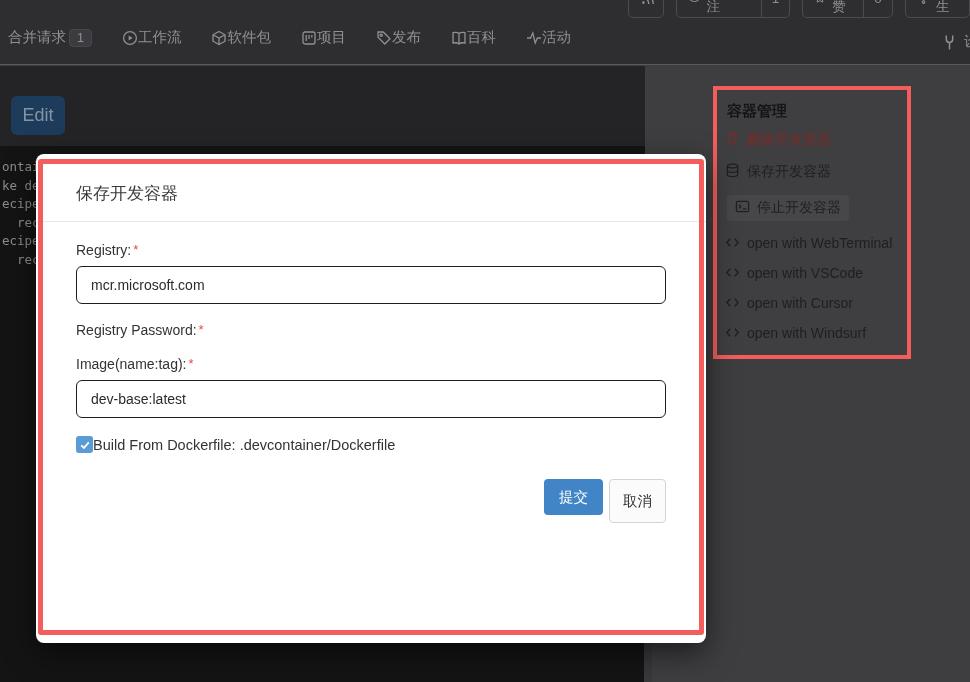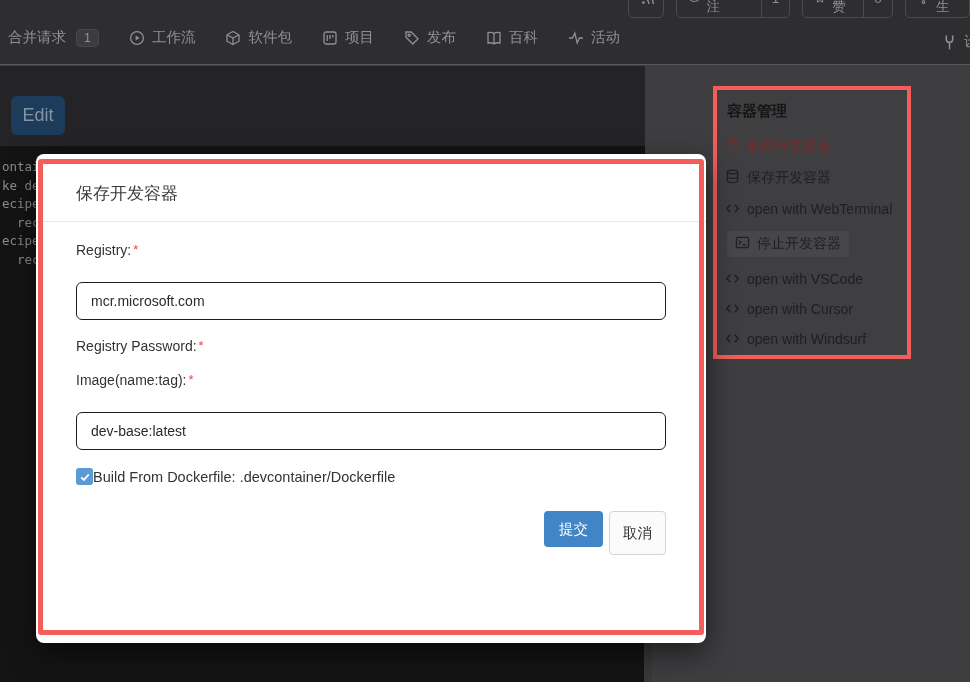--- a/index.html
+++ b/index.html
@@ -2,57 +2,57 @@
 <html><head>
 <meta charset="utf-8">
 <style>
   * { margin:0; padding:0; box-sizing:border-box; }
   body { font-family:"Liberation Sans", sans-serif; }
   .canvas { position:relative; width:970px; height:682px; overflow:hidden; background:#3e3e41; }
 
   
   .topnav { position:absolute; left:0; top:0; width:970px; height:65px; background:#2e2e31; border-bottom:1px solid #5a5a5e; }
   .nav-items { position:absolute; left:8px; top:28px; display:flex; align-items:center; gap:30px; }
-  .nav-item { display:flex; align-items:center; gap:7px; color:#8f9095; font-size:14.5px; cursor:pointer; white-space:nowrap;justify-content:flex-end; }
+  .nav-item { display:flex; align-items:center; color:#8f9095; font-size:14.5px; cursor:pointer; white-space:nowrap;justify-content:flex-end; }
   .nav-item svg { flex:0 0 auto; }
   .nav-badge { background:#3c3c40; border:1px solid #47474b; border-radius:4px; color:#8f9095; font-size:12.5px; padding:1px 7px; margin-left:3px; }
 
   
   .top-actions { position:absolute; left:628px; top:-22px; display:flex; gap:12px; }
   .action-btn { display:flex; align-items:center; height:40px; border:1px solid #4b4b4f; border-radius:5px; color:#8f9095; font-size:13.5px; background:#2e2e31; overflow:hidden; }
   .btn-main { display:flex; align-items:center; gap:6px; padding:0 11px; height:100%; }
   .btn-count { display:flex; align-items:center; justify-content:center; padding:0 10px; height:100%; border-left:1px solid #4b4b4f; }
   .settings-link { position:absolute; left:941px; top:33px; display:flex; align-items:center; gap:6px; color:#8f9095; font-size:14px; white-space:nowrap; }
 
   
   .toolbar-strip { position:absolute; left:0; top:66px; width:645px; height:80px; background:#242427; }
   .edit-btn { position:absolute; left:11px; top:30px; width:54px; height:39px; background:#1d3c5c; border:none; border-radius:6px; color:#8494a2; font-size:18px; font-family:"Liberation Sans", sans-serif; cursor:pointer; }
   .code-area { position:absolute; left:0; top:146px; width:645px; height:536px; background:#141415; padding:12px 0 0 2px; font-family:"DejaVu Sans Mono", monospace; font-size:12.5px; line-height:18.5px; color:#8c8c8c; white-space:pre; }
   .scrollbar-strip { position:absolute; left:644px; top:642px; width:8px; height:40px; background:#39393c; }
 
   
   .container-panel { position:absolute; left:713px; top:86px; width:198px; height:273px; border:4px solid #f35d5b; background:#3f3f42; padding:8px 0 0 6px; }
-  .panel-title { color:#151515; font-size:15px; font-weight:bold; margin:4px 0 16px 4px; }
+  .panel-title { color:#151515; font-size:15px; font-weight:bold; margin:4px 0 10px 4px; }
   .panel-item { display:flex; align-items:flex-start; gap:7px; color:#1f1f22; font-size:14px; margin:0 0 14px 2px; cursor:pointer; white-space:nowrap; }
   .panel-item.danger { color:#7c2a28; }
   .panel-item.boxed { background:#47474a; border-radius:3px; padding:4px 8px; margin-left:4px; width:max-content; }
   .panel-item svg { flex:0 0 auto; }
 
   
   .modal { position:absolute; left:36px; top:154px; width:670px; height:489px; background:#fff; border-radius:8px; box-shadow:0 10px 30px rgba(0,0,0,0.55); }
   .red-annotation { position:absolute; left:2px; right:2px; top:5px; bottom:8px; border:5px solid #f35d5b; border-radius:3px; pointer-events:none; z-index:5; }
   .modal-inner { position:relative; z-index:2; height:100%; }
   .modal-title { padding:28px 40px 0 40px; font-size:17px; color:#3a3a3a; }
   .modal-divider { margin-top:16px; border-bottom:1px solid #e8e8e8; }
   .modal-body { padding:20px 40px 0 40px; }
   .field { margin-bottom:18px; }
   .field-label { font-size:14px; color:#333; margin-bottom:8px; }
   .req { color:#e5484d; font-size:13px; vertical-align:top; margin-left:2px; }
   .input-wrap { position:relative; }
-  .text-input { width:100%; height:38px; border:1.5px solid #1f1f1f; border-radius:6px; padding:0 14px; font-size:14px; color:#2b2b2b; font-family:"Liberation Sans", sans-serif; background:#fff; outline:none;margin-top:16px; }
+  .text-input { width:100%; height:38px; border:1.5px solid #1f1f1f; border-radius:6px; padding:0 14px; font-size:14px; color:#2b2b2b; font-family:"Liberation Sans", sans-serif; background:#fff; outline:none; }
   .text-input::placeholder { color:#a9a9a9; }
   .input-suffix { position:absolute; right:14px; top:50%; transform:translateY(-50%); font-size:13.5px; color:#3a3a3a; cursor:pointer; }
   .checkbox-row { display:flex; align-items:center; margin-top:14px; }
   .checkbox { width:17px; height:17px; background:#5a9bd5; border-radius:3px; display:flex; align-items:center; justify-content:center; cursor:pointer; }
   .checkbox-label { font-size:14.5px; color:#333; }
   .modal-footer { display:flex; justify-content:flex-end; gap:6px; margin-top:26px; }
   .btn-submit { min-width:52px; height:36px; background:#4285c7; color:#fff; border:none; border-radius:4px; font-size:14.5px; padding:0 15px; cursor:pointer; font-family:"Liberation Sans", sans-serif; }
   .btn-cancel { min-width:46px; height:44px; background:#fbfbfb; color:#333; border:1px solid #d4d4d4; border-radius:4px; font-size:14.5px; padding:0 13px; cursor:pointer; font-family:"Liberation Sans", sans-serif; }
 </style>
 </head>
@@ -183,33 +183,33 @@
     </div>
 
     <div class="panel-item">
       <svg width="15" height="15" viewBox="0 0 16 16" fill="none" stroke="currentColor" stroke-width="1.3">
           <ellipse cx="8" cy="3.3" rx="5.5" ry="2"></ellipse>
           <path d="M2.5 3.3v4.6c0 1.1 2.5 2 5.5 2s5.5-.9 5.5-2V3.3M2.5 7.9v4.6c0 1.1 2.5 2 5.5 2s5.5-.9 5.5-2V7.9"></path>
         </svg>
       <span>保存开发容器</span>
     </div>
 
-    <div class="panel-item">
-      <svg width="15" height="15" viewBox="0 0 16 16" fill="none" stroke="currentColor" stroke-width="1.4">
-          <path d="M5.5 4 2 8l3.5 4M10.5 4 14 8l-3.5 4"></path>
-        </svg>
-      <span>open with WebTerminal</span>
-    </div>
-
     <div class="panel-item boxed">
       <svg width="15" height="15" viewBox="0 0 16 16" fill="none" stroke="currentColor" stroke-width="1.3">
           <rect x="1.5" y="2.5" width="13" height="11" rx="1.5"></rect>
           <path d="M4 6l2.3 2L4 10M8.3 10.5h3.7"></path>
         </svg>
       <span>停止开发容器</span>
+    </div>
+
+    <div class="panel-item">
+      <svg width="15" height="15" viewBox="0 0 16 16" fill="none" stroke="currentColor" stroke-width="1.4">
+          <path d="M5.5 4 2 8l3.5 4M10.5 4 14 8l-3.5 4"></path>
+        </svg>
+      <span>open with WebTerminal</span>
     </div>
 
     <div class="panel-item">
       <svg width="15" height="15" viewBox="0 0 16 16" fill="none" stroke="currentColor" stroke-width="1.4">
           <path d="M5.5 4 2 8l3.5 4M10.5 4 14 8l-3.5 4"></path>
         </svg>
       <span>open with VSCode</span>
     </div>
 
     <div class="panel-item">

